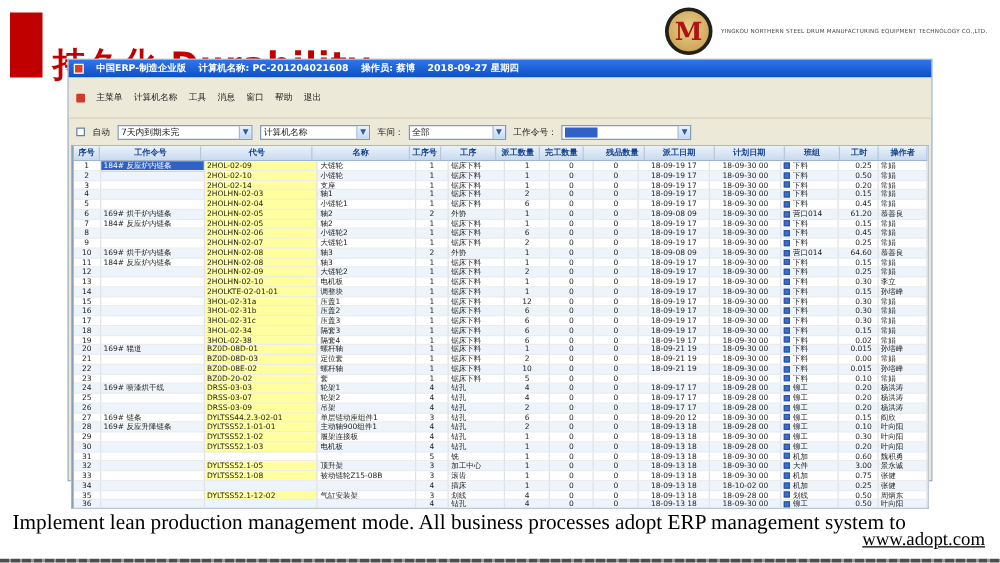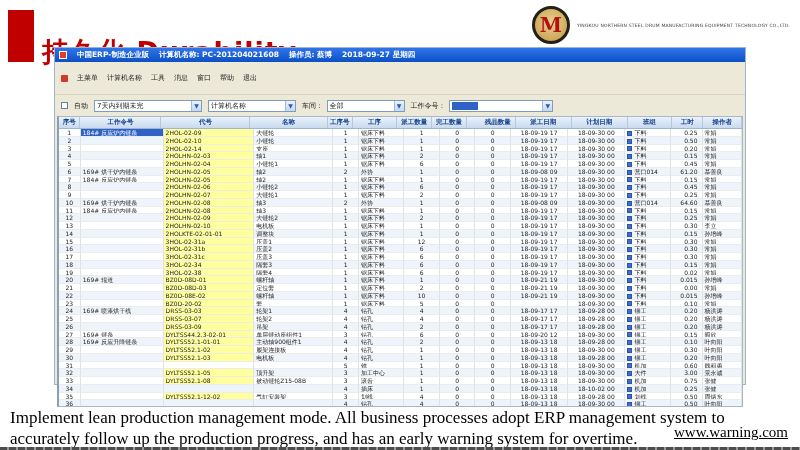--- a/index.html
+++ b/index.html
@@ -708,17 +708,16 @@
             <div class="c" style="width: 46px;"><span class="team-icon"></span>铆工</div>
             <div class="c rt" style="width: 32px;">0.50</div>
             <div class="c" style="width: 40px;">叶向阳</div>
           </div>
         </div>
     </div>
   </div>
 
   <div class="footer-en">
     <span>Implement lean production management mode. All business processes adopt ERP management system to</span><br>
-    <span>accurately follow up the production progress, and has an early warning system for overtime.</span>
   </div>
-  <div class="website">www.warning.com</div>
+  <div class="website">www.adopt.com</div>
   <div class="bottom-strip"></div>
 </div>
 
 </body></html>

